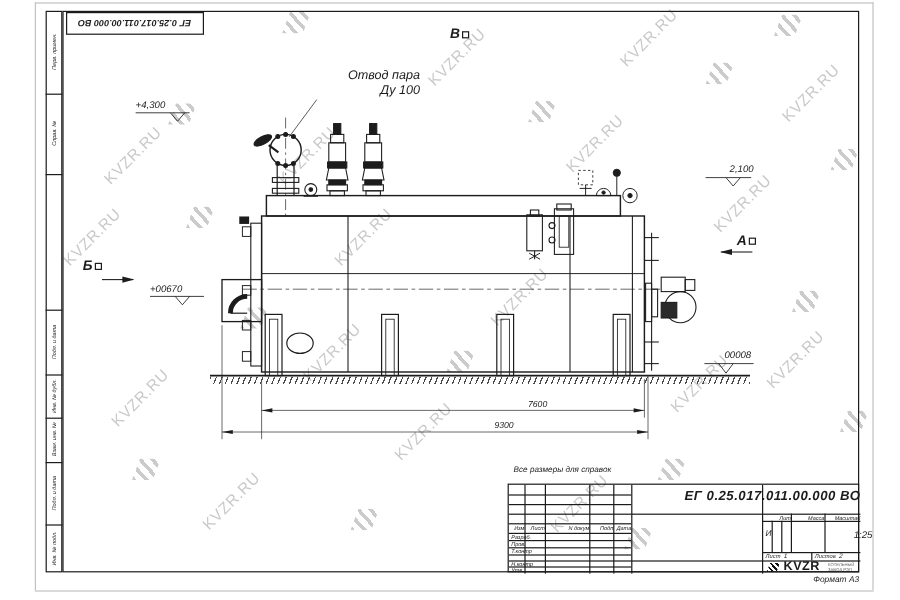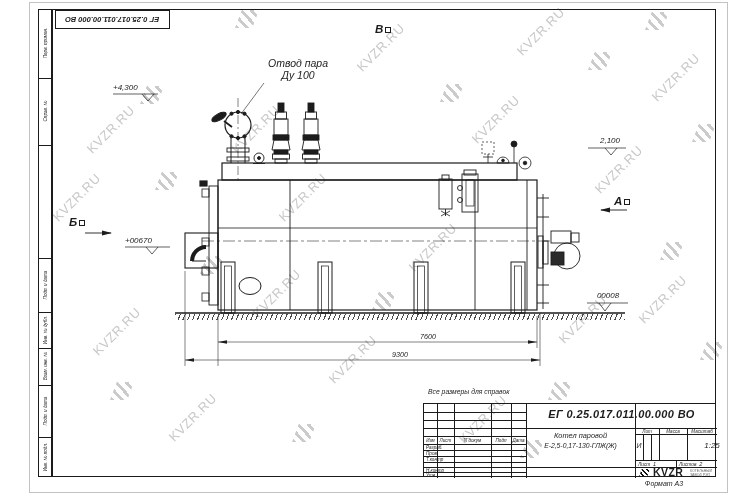--- a/index.html
+++ b/index.html
@@ -21,21 +21,21 @@
     transform:translate(-50%,-50%) rotate(-90deg);}
   .stamp{position:absolute;left:55px;top:10px;width:115px;height:19px;
     border:1.3px solid #1b1b1b;box-sizing:border-box;z-index:2;
     display:flex;align-items:center;justify-content:center;}
   .stamp div{transform:rotate(180deg);font-size:7.6px;font-style:italic;font-weight:600;white-space:nowrap;}
   
   .tb{position:absolute;left:423px;top:403px;width:293px;height:74px;
     border:1.4px solid #1b1b1b;box-sizing:border-box;z-index:3;background:transparent;}
   .tl{position:absolute;background:#1b1b1b;}
   .tb .txt{position:absolute;white-space:nowrap;}
-  .c{text-align:center;}
+  .c{text-align:right;}
   .g{font-style:italic;}
   
   .t{position:absolute;z-index:3;white-space:nowrap;}
   .vref{display:inline-block;width:4px;height:4px;border:.8px solid #1c1c1c;
     margin-left:2px;vertical-align:baseline;}
   .ground-hatch{position:absolute;left:175px;top:314px;width:450px;height:6px;z-index:1;
     background:repeating-linear-gradient(112deg,#4a4a4a 0 1px,rgba(0,0,0,0) 1px 4.5px);}
   svg{position:absolute;left:0;top:0;z-index:1;}
 </style>
 </head>
@@ -309,24 +309,20 @@
   <div class="txt g c" style="left:0;top:33.5px;width:13px;font-size:4.6px;">Изм</div>
   <div class="txt g c" style="left:13px;top:33.5px;width:17px;font-size:4.6px;">Лист</div>
   <div class="txt g c" style="left:30px;top:33.5px;width:37px;font-size:4.6px;">N докум</div>
   <div class="txt g c" style="left:67px;top:33.5px;width:20px;font-size:4.6px;">Подп</div>
   <div class="txt g c" style="left:87px;top:33.5px;width:15px;font-size:4.6px;">Дата</div>
   <div class="txt g" style="left:2px;top:41px;font-size:4.6px;">Разраб.</div>
   <div class="txt g" style="left:2px;top:47px;font-size:4.6px;">Пров.</div>
   <div class="txt g" style="left:2px;top:53px;font-size:4.6px;">Т.контр</div>
   <div class="txt g" style="left:2px;top:64px;font-size:4.6px;">Н.контр</div>
   <div class="txt g" style="left:2px;top:69px;font-size:4.6px;">Утв.</div>
-  <div class="txt g c" style="left:104px;top:27px;width:105px;">
-    <div style="font-size:7.4px;">Котел паровой</div>
-    <div style="font-size:6.8px;margin-top:1.5px;">Е-2,5-0,17-130-ГЛЖ(Ж)</div>
-  </div>
   <div class="txt g c" style="left:211px;top:24.7px;width:24px;font-size:4.6px;">Лит</div>
   <div class="txt g c" style="left:235px;top:24.7px;width:28px;font-size:4.6px;">Масса</div>
   <div class="txt g c" style="left:263px;top:24.7px;width:30px;font-size:4.6px;">Масштаб</div>
   <div class="txt g c" style="left:211px;top:38px;width:8px;font-size:7px;">И</div>
   <div class="txt g c" style="left:273px;top:37px;width:30px;font-size:8px;">1:25</div>
   <div class="txt g" style="left:214px;top:57px;font-size:4.8px;">
     <span>Лист</span>&nbsp;&nbsp;<span style="font-size:5.5px;">1</span>
   </div>
   <div class="txt g" style="left:255px;top:57px;font-size:4.8px;">
     <span>Листов</span>&nbsp;&nbsp;<span style="font-size:5.5px;">2</span>

